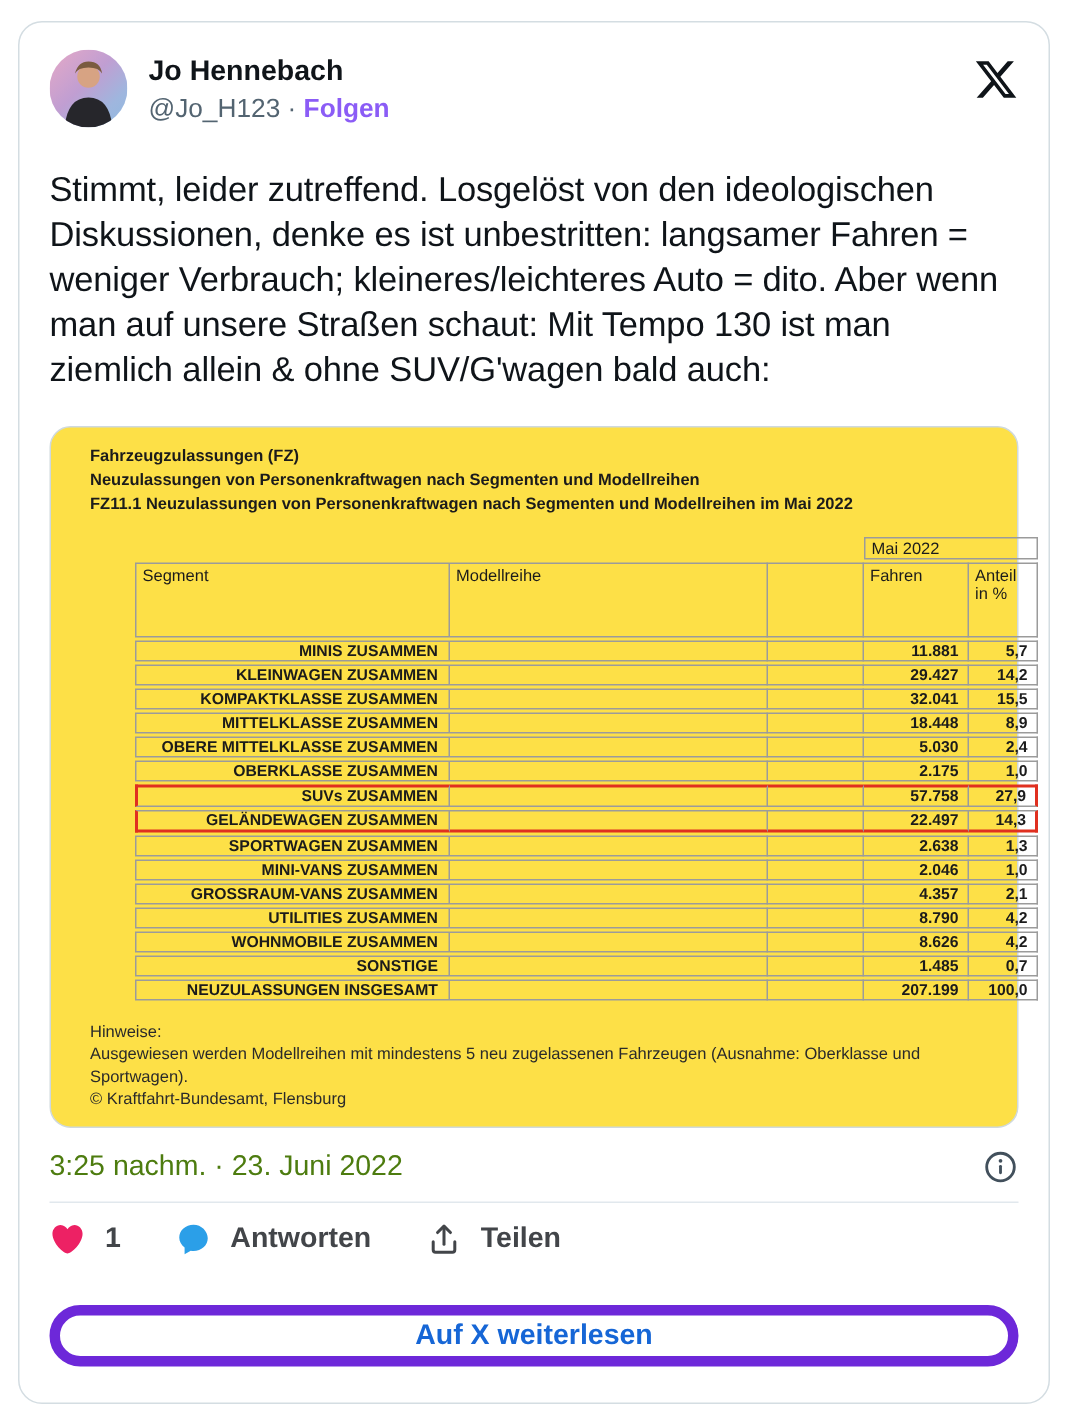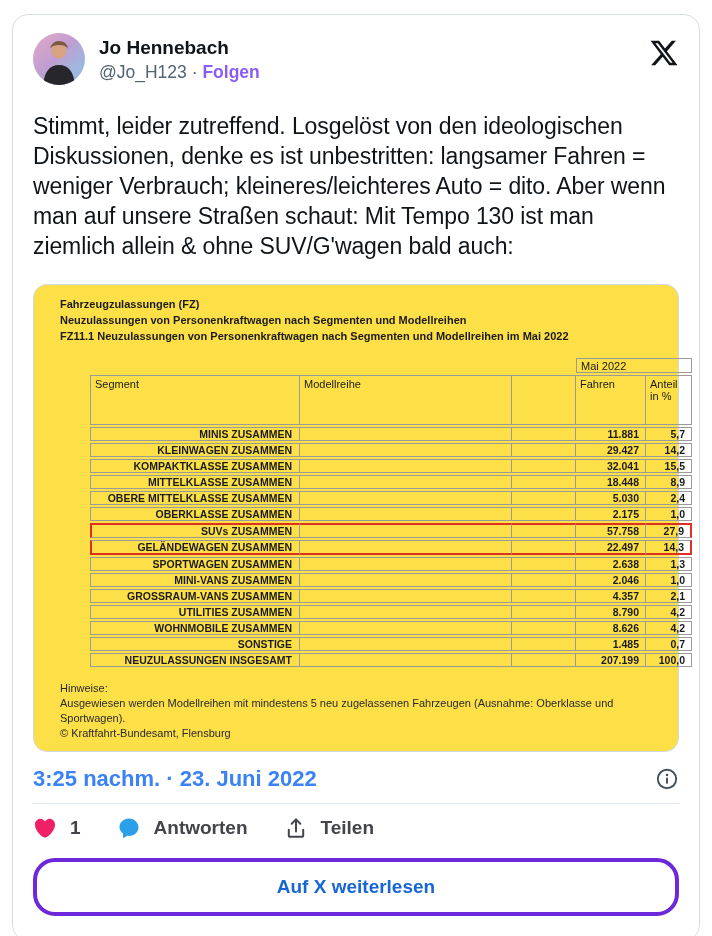--- a/index.html
+++ b/index.html
@@ -44,35 +44,35 @@
   
   tr.hl td:first-child { border-left: 2px solid #e03020; }
   tr.hl td:last-child { border-right: 2px solid #e03020; }
   tr.hl-first td { border-top: 2px solid #e03020; }
   tr.hl-last td { border-bottom: 2px solid #e03020; }
 
   .notes { margin-top: 12px; font-size: 11px; line-height: 15px; color: #2a2a2a; font-weight: normal; }
 
   
   .meta-row { display: flex; justify-content: space-between; align-items: center; margin-top: 14px; }
-  .timestamp { font-size: 22px; color: #3b82f6; cursor: pointer; font-weight: bold; }
+  .timestamp { font-size: 19px; color: #4d7c0f; cursor: pointer; }
   .info-btn { width: 24px; height: 24px; cursor: pointer; }
 
   .divider { height: 1px; background: #e1e8ed; margin: 11px 0 12px 0; }
 
   
   .actions { display: flex; align-items: center; }
   .action { display: flex; align-items: center; cursor: pointer; }
   .action + .action { margin-left: 36px; }
   .action .lbl { font-size: 19px; font-weight: bold; color: #424549; margin-left: 13px; }
   .icon24 { width: 24px; height: 24px; display: block; }
 
   .read-more {
-    margin-top: 18px; width: 100%; height: 58px; background: #fff;
-    border: 4px solid #6d28d9; border-radius: 22px;
+    margin-top: 32px; width: 100%; height: 41px; background: #fff;
+    border: 7px solid #6d28d9; border-radius: 22px;
     display: flex; align-items: center; justify-content: center;
     font-size: 19px; font-weight: bold; color: #1666d6; cursor: pointer;
     font-family: "Liberation Sans", sans-serif;
   }
 </style>
 </head>
 <body>
 
 <div class="tweet-card">
 

